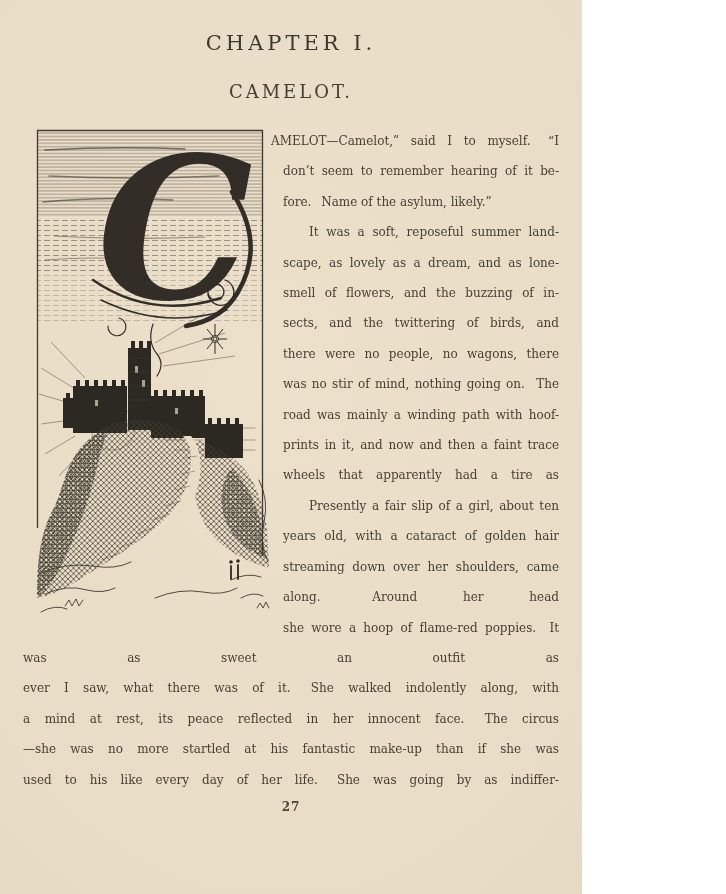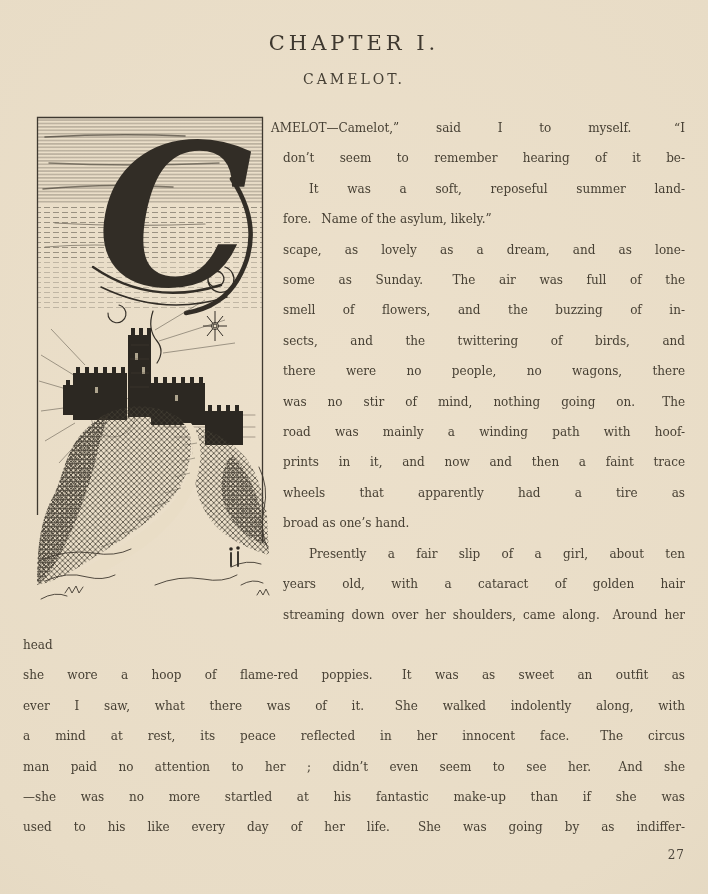--- a/index.html
+++ b/index.html
@@ -1,45 +1,45 @@
 <!DOCTYPE html>
 <html><head>
 <meta charset="utf-8">
 <style>
   html,body{margin:0;padding:0;}
   .page{
     position:relative;
-    width:708px;height:894px;box-sizing:border-box;
+    width:582px;height:894px;box-sizing:border-box;
     background:radial-gradient(ellipse 130% 115% at 48% 42%, #ece0cb 0%, #e8dcc6 55%, #e0d4bc 86%, #d6cab0 100%);
     font-family:"DejaVu Serif", serif;
     color:#474034;
     padding:30px 23px 0 23px;
     overflow:hidden;
   }
   .chapter-title{
     text-align:center;font-size:21px;line-height:26px;
     letter-spacing:4px;color:#3e382f;font-weight:400;
   }
   .chapter-subtitle{
-    text-align:center;font-size:14px;line-height:18px;margin-top:14px;
+    text-align:center;font-size:18px;line-height:18px;margin-top:27px;
     letter-spacing:3px;color:#453f34;
   }
   .content{margin-top:25px;}
   .illustration{
     float:left;width:236px;height:492px;margin:2px 12px 0 12px;
   }
   .illustration svg{display:block;overflow:visible;}
   .body-text{font-size:12px;line-height:30.4px;}
   .line{text-align:justify;text-align-last:justify;}
   .line.end{text-align-last:left;}
   .line.indent{text-indent:26px;}
   .line.first{text-indent:-12px;}
   .page-number{
-    clear:both;text-align:right;font-size:12px;letter-spacing:1px;
-    margin-top:5px;color:#4a443a;
+    clear:both;text-align:center;font-size:12px;letter-spacing:1px;
+    margin-top:5px;color:#4a443a;font-weight:bold;
   }
 </style>
 </head>
 <body>
 
 <div class="page">
 
   <div class="chapter-title">CHAPTER I.</div>
   <div class="chapter-subtitle">CAMELOT.</div>
 
@@ -135,38 +135,35 @@
             <circle cx="203" cy="433" r="1.8" fill="#2c2822"></circle>
         </g>
 
         <path d="M2.5 400 V2.5 H227.5 V428" stroke="#3f3930" stroke-width="1.3" fill="none"></path>
       </svg>
     </div>
 
     <div class="body-text">
         <div class="line first">AMELOT—Camelot,” said I to myself.  “I</div>
         <div class="line">don’t seem to remember hearing of it be-</div>
+        <div class="line end">fore.  Name of the asylum, likely.”</div>
         <div class="line indent">It was a soft, reposeful summer land-</div>
-        <div class="line end">fore.  Name of the asylum, likely.”</div>
         <div class="line">scape, as lovely as a dream, and as lone-</div>
-        <div class="line">some as Sunday.  The air was full of the</div>
         <div class="line">smell of flowers, and the buzzing of in-</div>
         <div class="line">sects, and the twittering of birds, and</div>
         <div class="line">there were no people, no wagons, there</div>
         <div class="line">was no stir of mind, nothing going on.  The</div>
         <div class="line">road was mainly a winding path with hoof-</div>
         <div class="line">prints in it, and now and then a faint trace</div>
         <div class="line">wheels that apparently had a tire as</div>
-        <div class="line end">broad as one’s hand.</div>
         <div class="line indent">Presently a fair slip of a girl, about ten</div>
         <div class="line">years old, with a cataract of golden hair</div>
         <div class="line">streaming down over her shoulders, came along.  Around her head</div>
         <div class="line">she wore a hoop of flame-red poppies.  It was as sweet an outfit as</div>
         <div class="line">ever I saw, what there was of it.  She walked indolently along, with</div>
         <div class="line">a mind at rest, its peace reflected in her innocent face.  The circus</div>
-        <div class="line">man paid no attention to her ; didn’t even seem to see her.  And she</div>
         <div class="line">—she was no more startled at his fantastic make-up than if she was</div>
         <div class="line">used to his like every day of her life.  She was going by as indiffer-</div>
       </div>
 
     <div class="page-number">27</div>
   </div>
 </div>
 
 </body></html>

